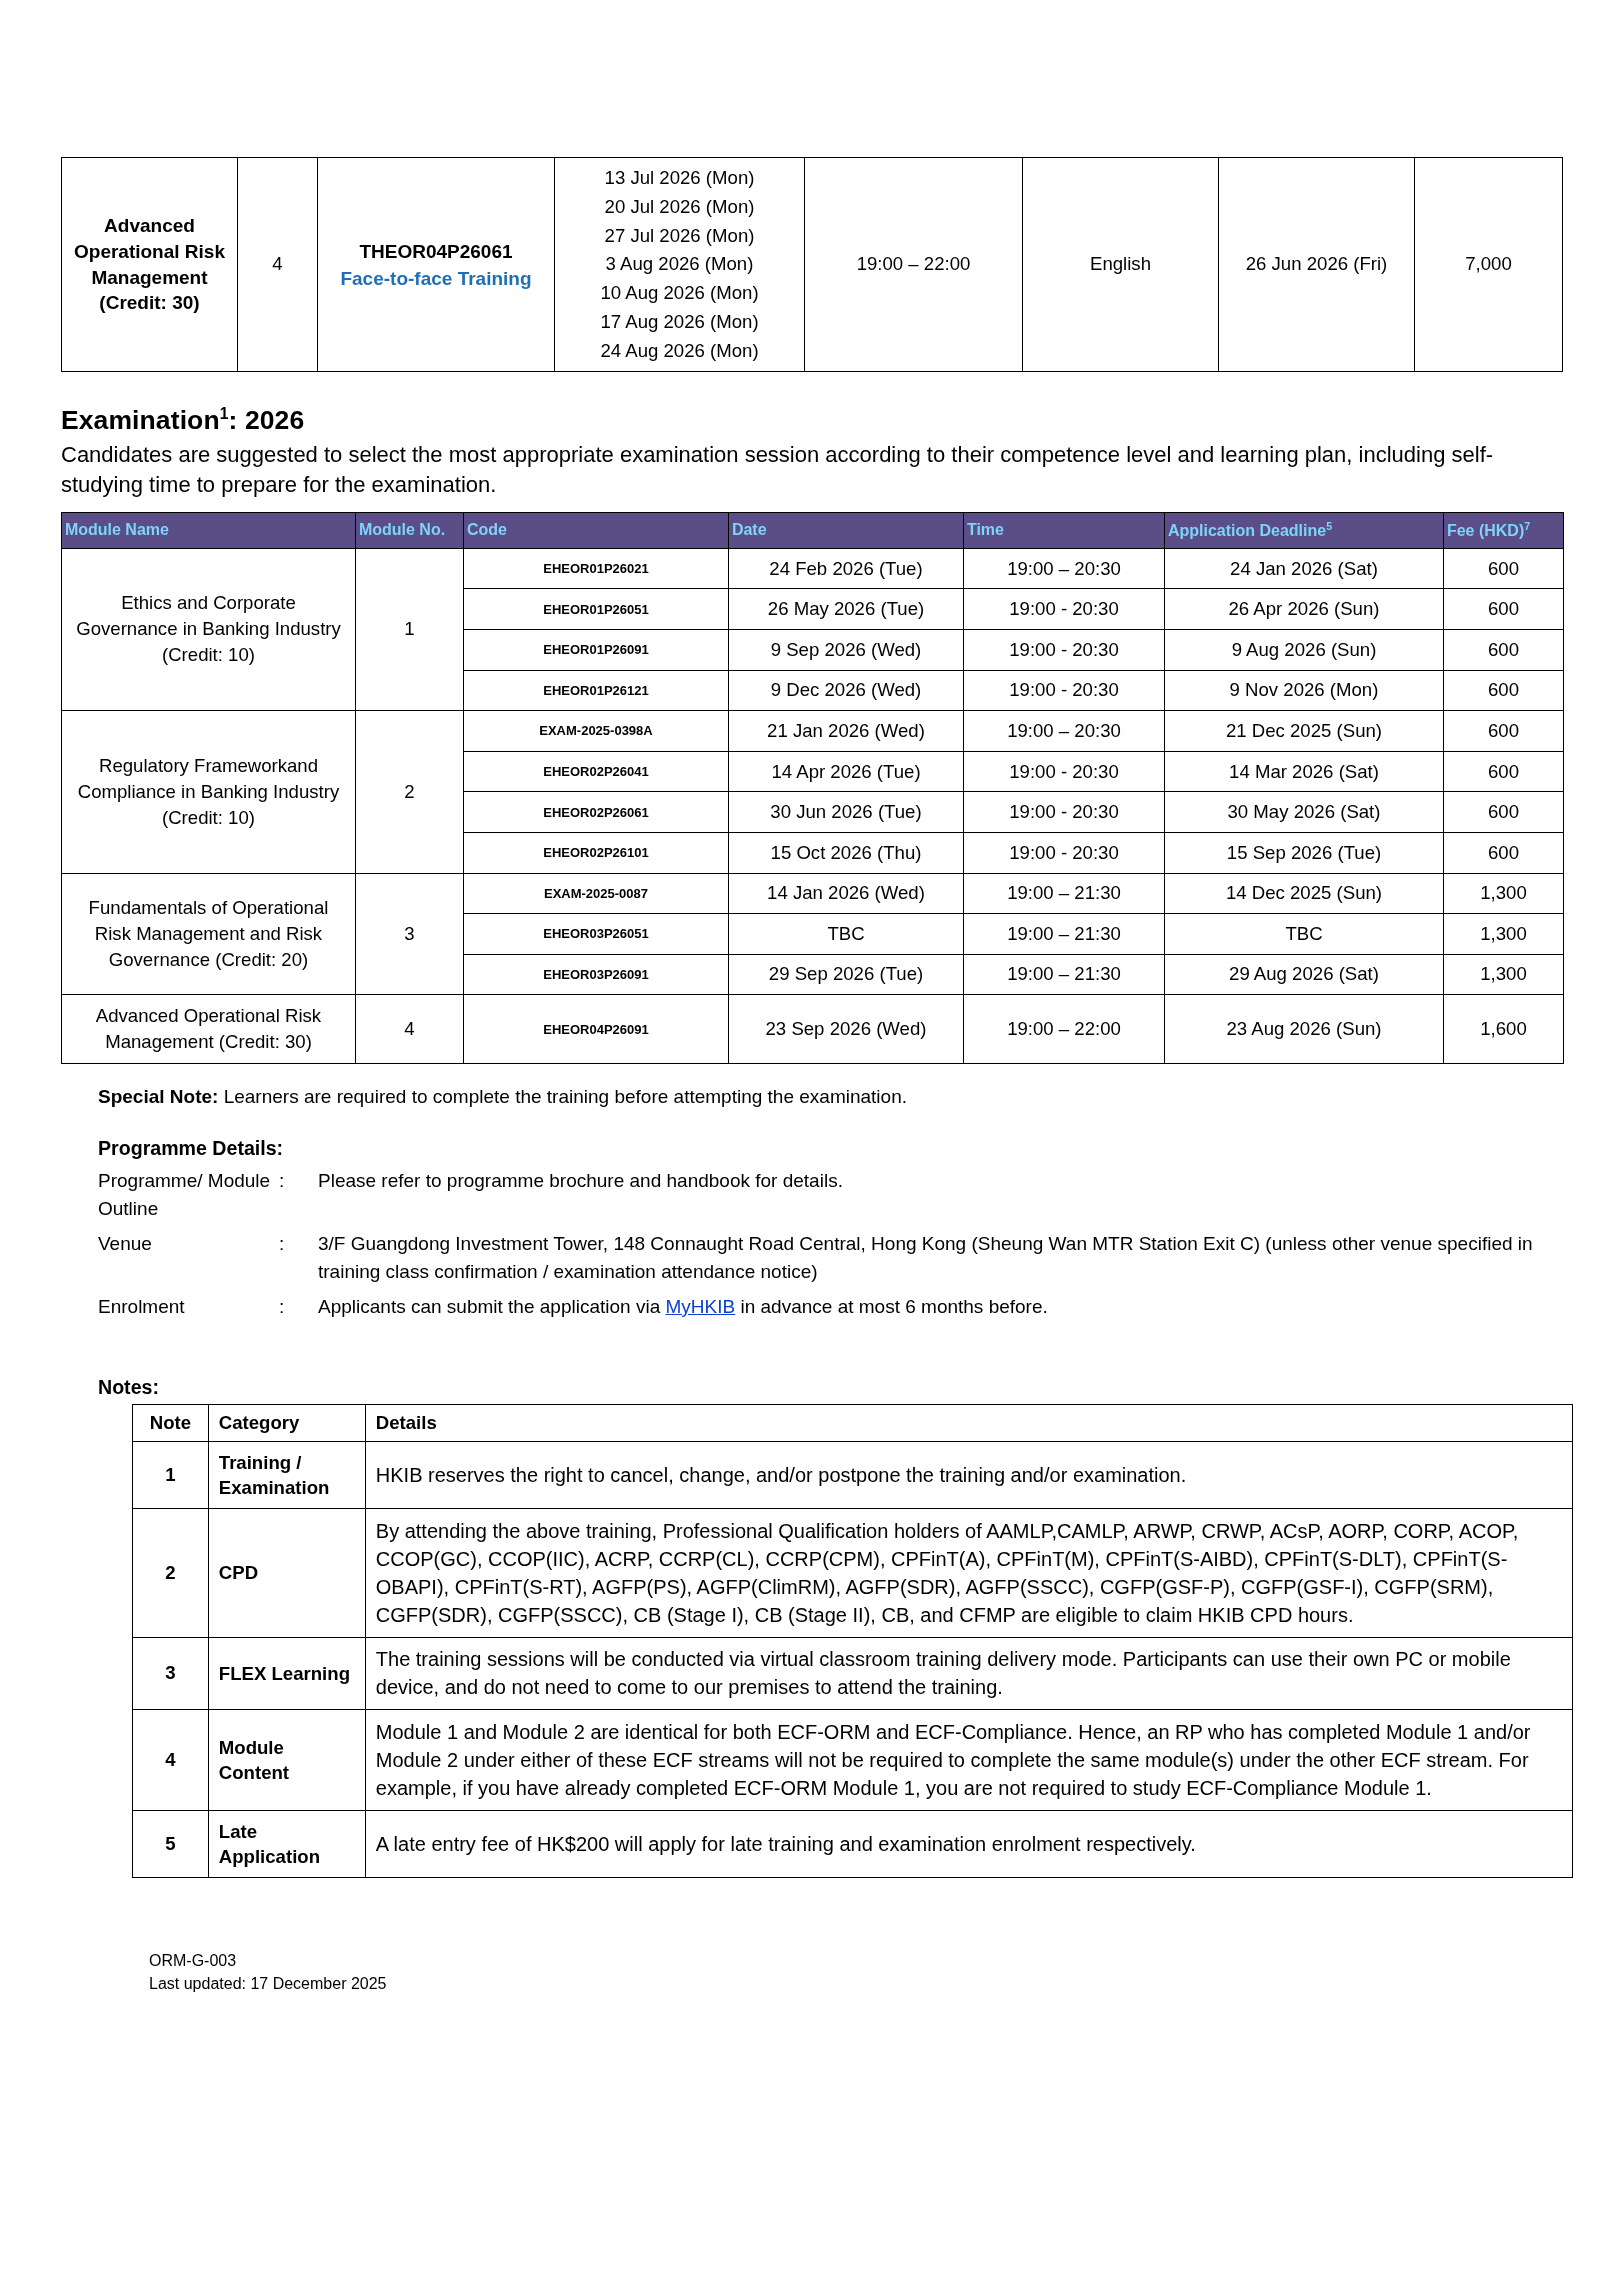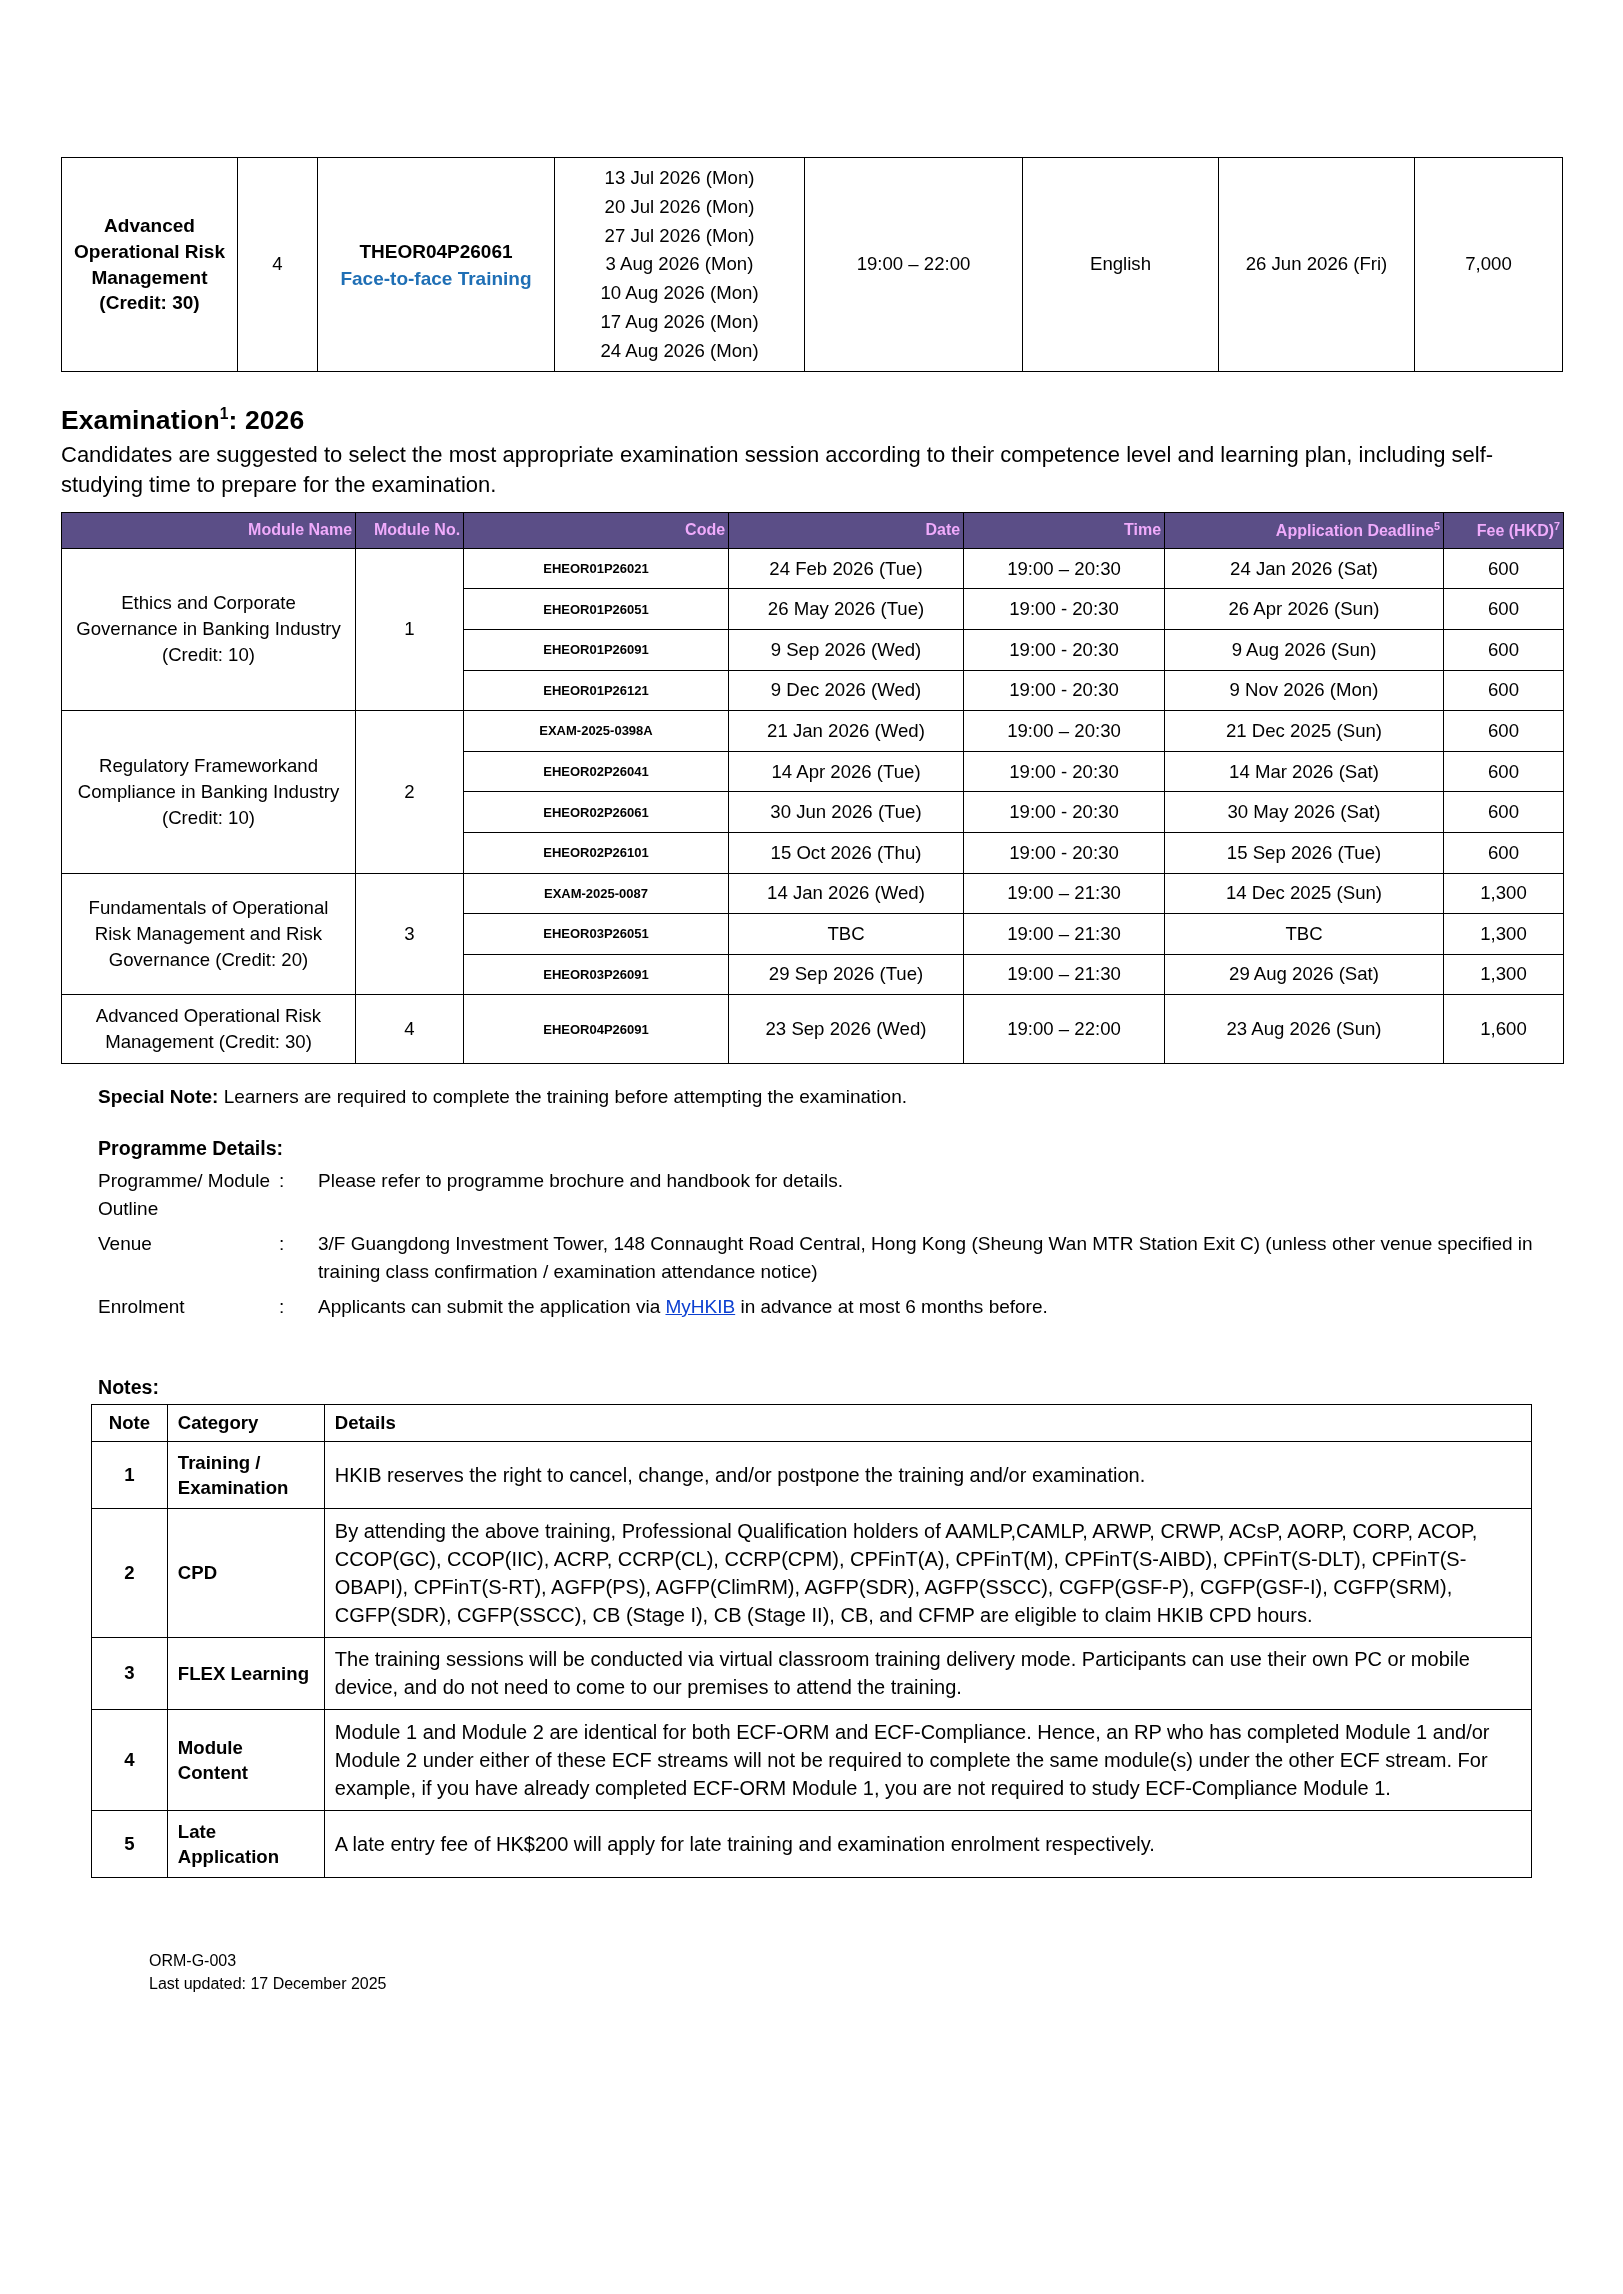--- a/index.html
+++ b/index.html
@@ -81,24 +81,24 @@
     margin: 0 0 11.8px 0;
   }
 
   
   .exam-table {
     table-layout: fixed;
     width: 1502px;
   }
   .exam-table thead th {
     background: #5b4e87;
-    color: #f0abfc;
+    color: #7dd3fc;
     font-size: 16px;
     font-weight: bold;
-    text-align: right;
+    text-align: left;
     padding: 6.9px 2.9px;
     line-height: 1.25;
   }
   .exam-table thead th sup { font-size: 10.8px; }
   .exam-table td {
     padding: 8.8px 3.9px;
     text-align: center;
     font-size: 18.6px;
   }
   .exam-table td.modname {
@@ -143,21 +143,21 @@
     text-decoration: underline;
   }
 
   
   .notes-title {
     margin: 51px 0 5.9px 37px;
     font-size: 19.6px;
     font-weight: bold;
   }
   .notes-table {
-    margin-left: 30px;
+    margin-left: 71px;
     width: 1441px;
     table-layout: fixed;
   }
   .notes-table th {
     font-size: 18.6px;
     font-weight: bold;
     padding: 6.9px 9.8px;
     text-align: left;
   }
   .notes-table th.c-note { text-align: center; width: 76px; }

